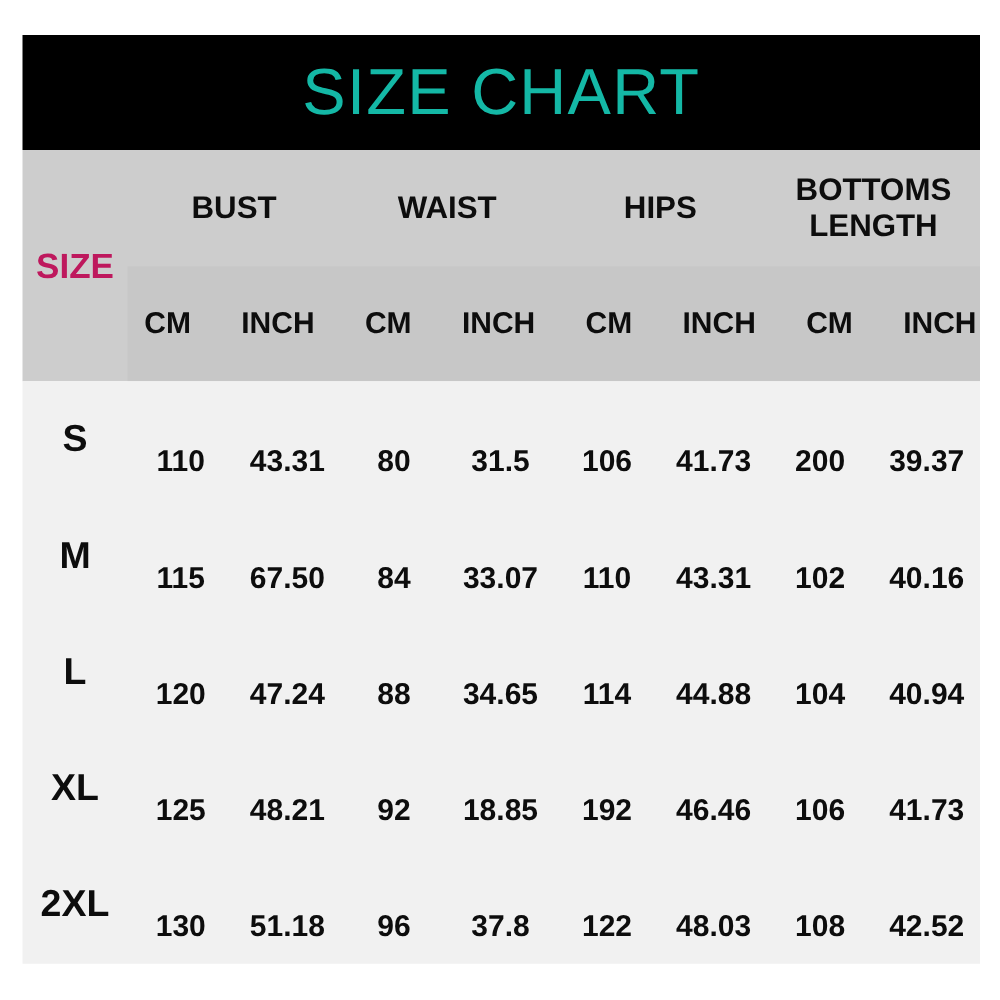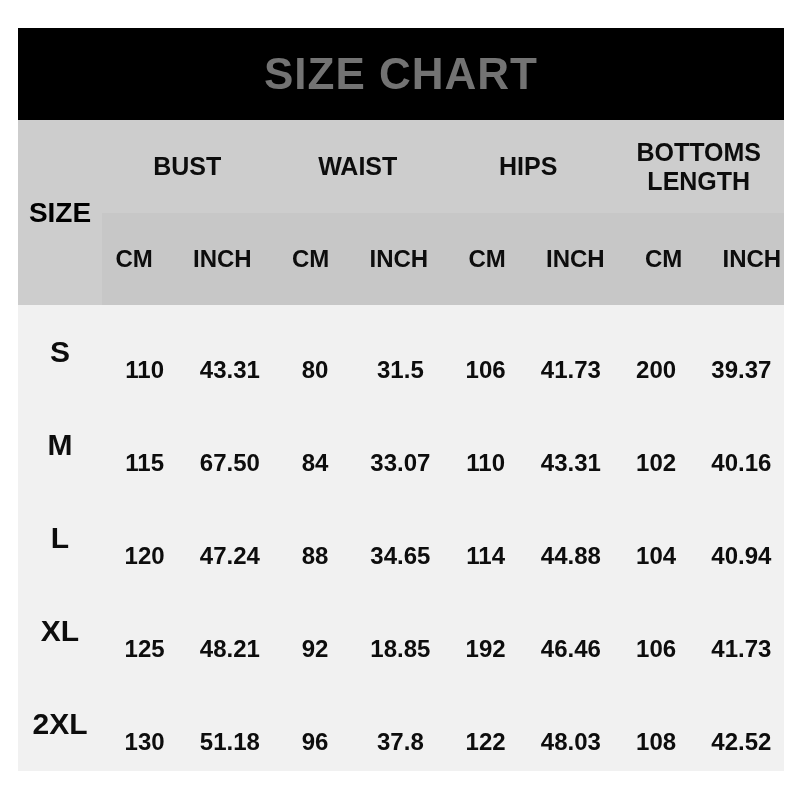--- a/index.html
+++ b/index.html
@@ -20,23 +20,23 @@
     left: 18px;
     top: 28px;
     width: 766px;
     height: 92px;
     background: #000000;
     display: flex;
     align-items: center;
     justify-content: center;
   }
   .banner .title {
-    color: #737373;
-    font-size: 44px;
-    font-weight: bold;
+    color: #14b8a6;
+    font-size: 52px;
+    font-weight: normal;
     letter-spacing: 1px;
   }
   .header-band {
     position: absolute;
     left: 18px;
     top: 120px;
     width: 766px;
     height: 185px;
     background: #cdcdcd;
   }
@@ -52,21 +52,21 @@
     position: absolute;
     left: 0;
     top: 0;
     width: 84px;
     height: 185px;
     display: flex;
     align-items: center;
     justify-content: center;
     font-size: 28px;
     font-weight: bold;
-    color: #000000;
+    color: #be185d;
   }
   .group-row {
     position: absolute;
     left: 84px;
     top: 0;
     width: 682px;
     height: 93px;
     display: grid;
     grid-template-columns: repeat(4, 1fr);
   }

